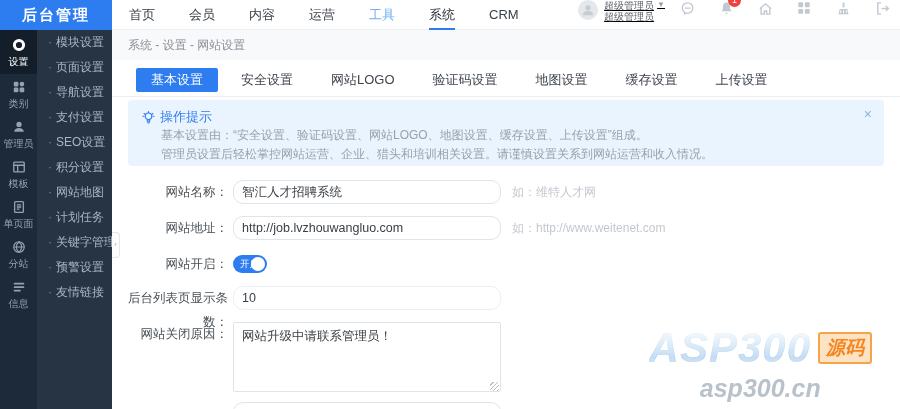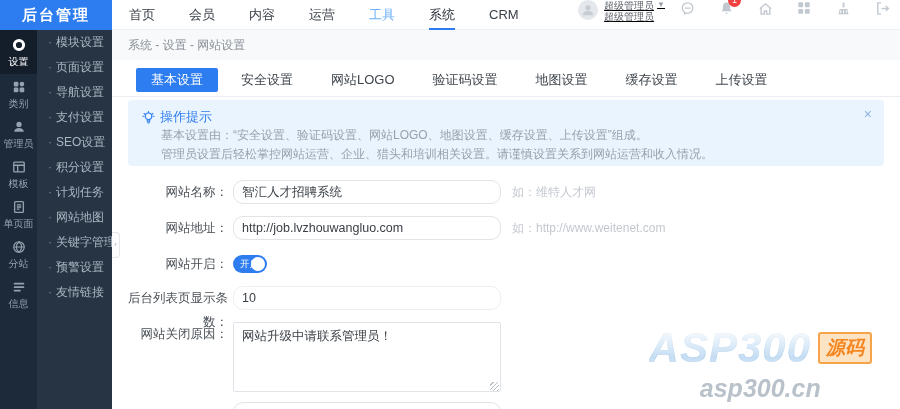--- a/index.html
+++ b/index.html
@@ -219,22 +219,22 @@
   </div>
 </div>
 
 <div class="submenu">
   <div class="sm-item">模块设置</div>
   <div class="sm-item">页面设置</div>
   <div class="sm-item">导航设置</div>
   <div class="sm-item">支付设置</div>
   <div class="sm-item">SEO设置</div>
   <div class="sm-item">积分设置</div>
+  <div class="sm-item">网站地图</div>
   <div class="sm-item">计划任务</div>
-  <div class="sm-item">网站地图</div>
   <div class="sm-item">关键字管理</div>
   <div class="sm-item">预警设置</div>
   <div class="sm-item">友情链接</div>
 </div>
 <div class="collapse-handle">‹</div>
 
 <div class="content">
   <div class="breadcrumb">系统 - 设置 - 网站设置</div>
 
   <div class="tabs">

